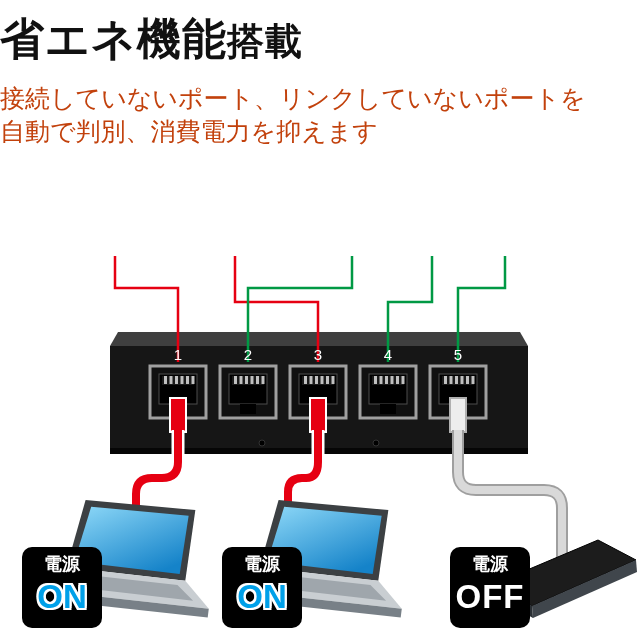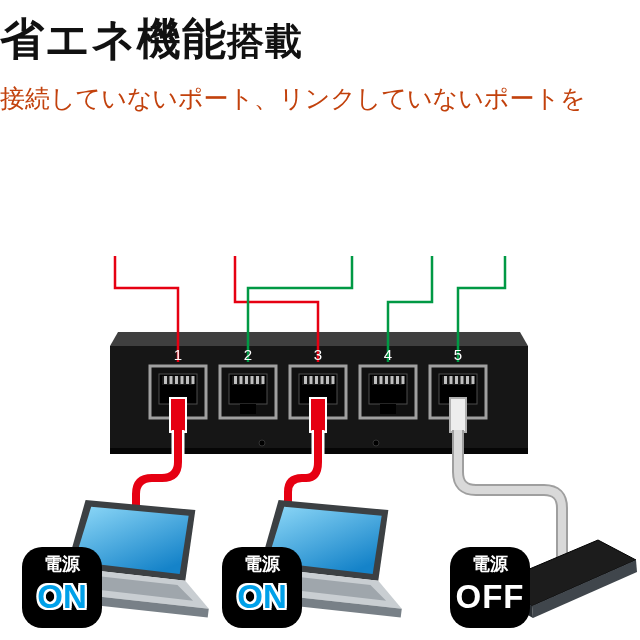--- a/index.html
+++ b/index.html
@@ -19,21 +19,21 @@
   .tag{position:absolute;top:191px;height:65px;display:flex;align-items:center;
        justify-content:center;color:#fff;font-weight:700;font-size:50px;letter-spacing:3px}
   .tag-red{left:28px;width:258px;background:var(--red)}
   .tag-green{left:333px;width:259px;background:var(--green)}
   .diagram{position:absolute;left:0;top:0;width:640px;height:640px}
   .portnum{fill:#fff;font-size:15px;text-anchor:middle;font-family:"Liberation Sans","DejaVu Sans",sans-serif}
   .ln-red{stroke:var(--red)}
   .ln-green{stroke:var(--green)}
   .stop-top{stop-color:var(--screen-top)}
   .stop-bottom{stop-color:var(--screen-bottom)}
-  .badge{position:absolute;top:547px;width:80px;height:81px;background:#000;border-radius:20px;
+  .badge{position:absolute;top:547px;width:80px;height:81px;background:#000;border-radius:10px;
          color:#fff;text-align:center;padding-top:7px}
   .badge-1{left:22px}
   .badge-2{left:222px}
   .badge-3{left:450px}
   .b-pre{font-size:18px;font-weight:700;line-height:1.2}
   .b-state{font-size:33px;font-weight:800;line-height:1.25}
   .b-state.on{color:var(--blue-on);
     text-shadow:-2px -2px 0 #fff,2px -2px 0 #fff,-2px 2px 0 #fff,2px 2px 0 #fff,
                 -2px 0 0 #fff,2px 0 0 #fff,0 -2px 0 #fff,0 2px 0 #fff}
   .b-state.off{color:#fff;letter-spacing:1px}
@@ -42,20 +42,21 @@
 <body>
 
 <div class="canvas">
 
   <div class="title">
     <span class="t-main">省エネ機能</span><span class="t-suffix">搭載</span>
   </div>
 
   <div class="subtitle">
     <div>接続していないポート、リンクしていないポートを</div>
+    <div>自動で判別、消費電力を抑えます</div>
   </div>
 
 
   <svg class="diagram" viewBox="0 0 640 640">
     <defs>
       <linearGradient id="scr" x1="0" y1="0" x2="0.7" y2="1">
         <stop offset="0" class="stop-top"></stop>
         <stop offset="1" class="stop-bottom"></stop>
       </linearGradient>
       <g id="port">

